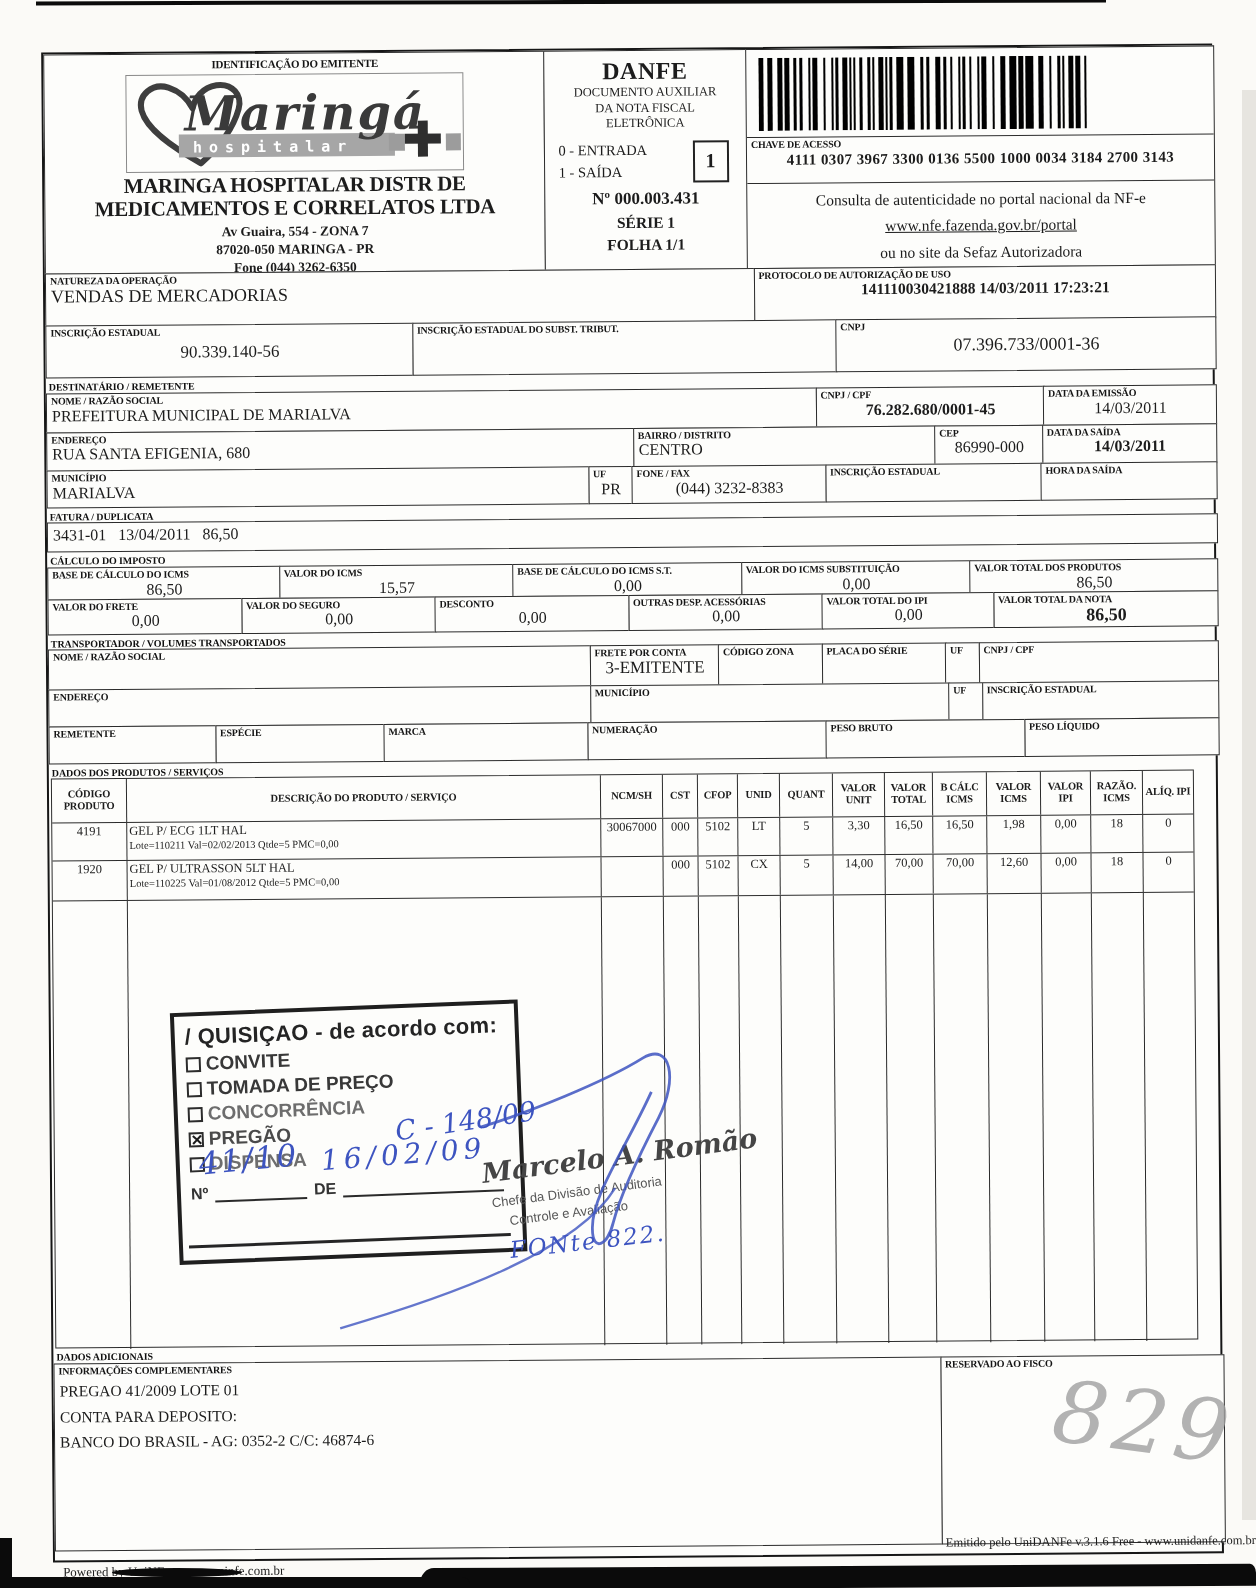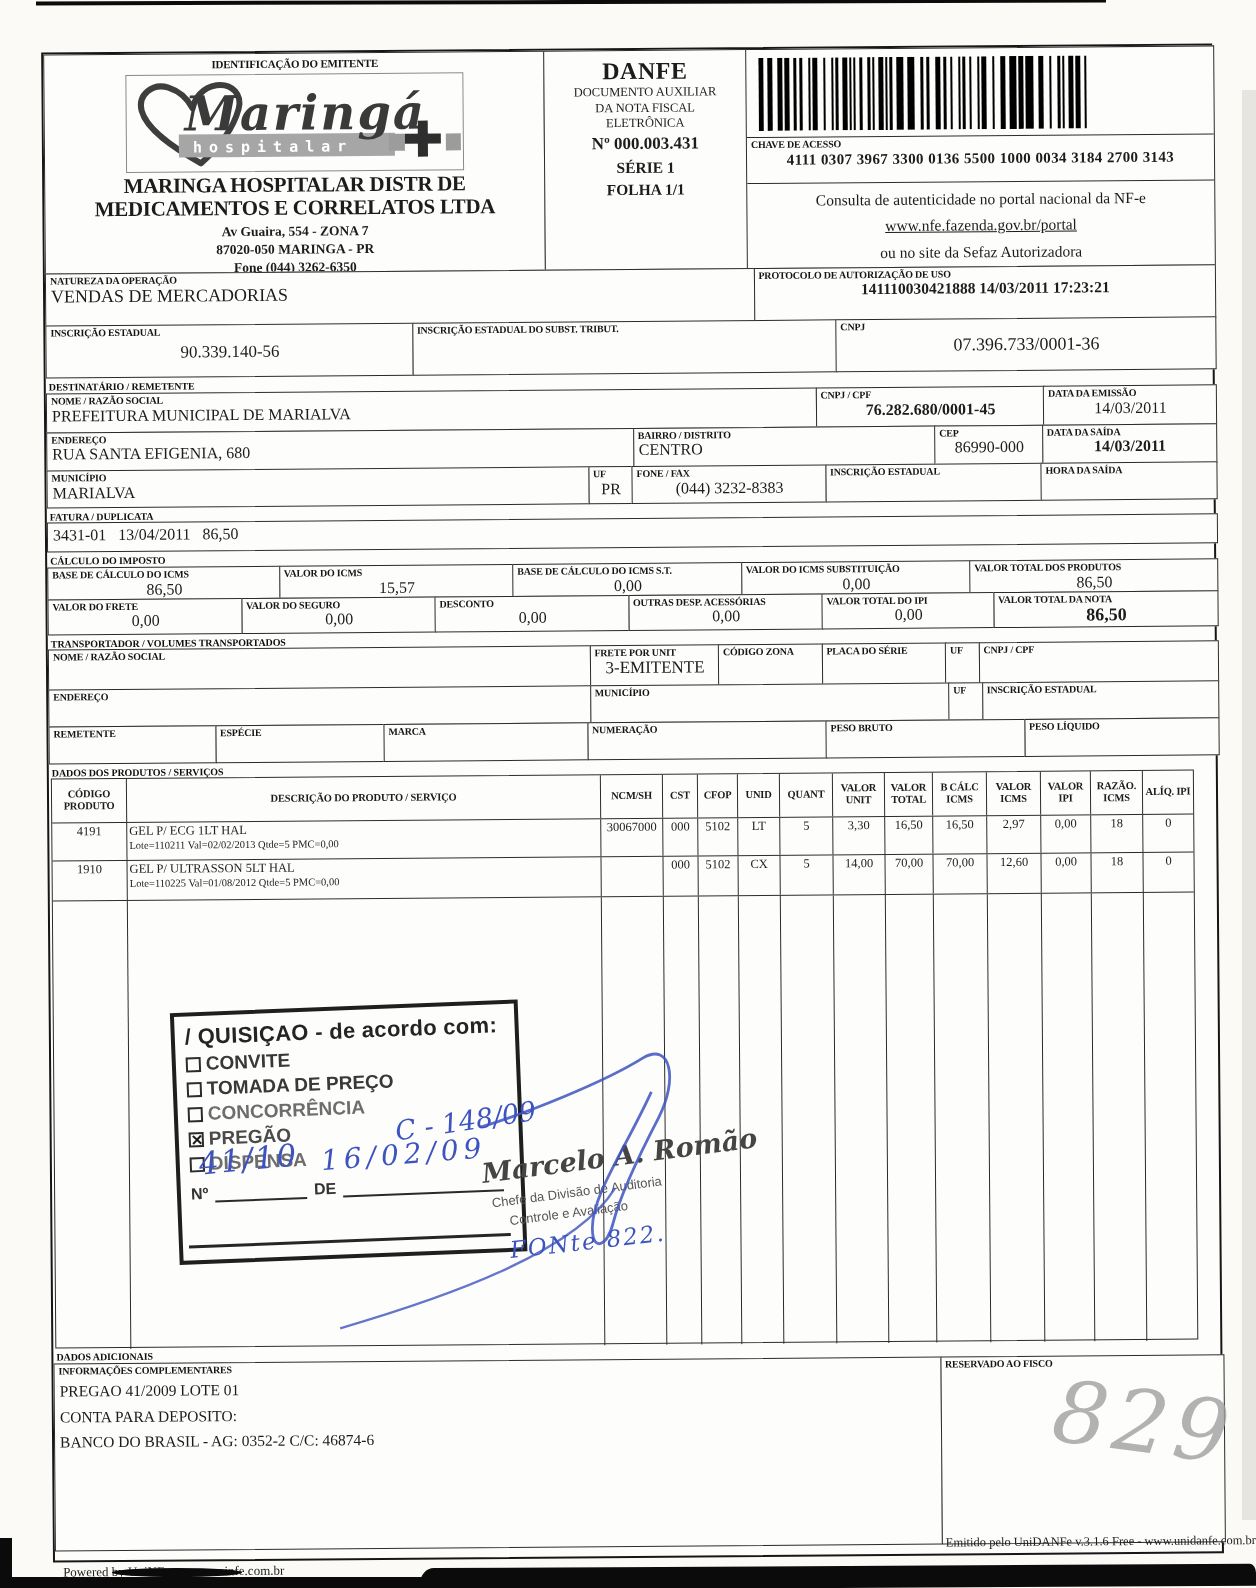--- a/index.html
+++ b/index.html
@@ -102,20 +102,27 @@
         <div class="addr" style="margin-top:2px">Av Guaira, 554 - ZONA 7</div>
         <div class="addr">87020-050 MARINGA - PR</div>
         <div class="addr">Fone (044) 3262-6350</div>
       </div>
 
       <div class="cell danfebox" style="width:204px">
         <div class="danfetitle">DANFE</div>
         <div class="danfesub">DOCUMENTO AUXILIAR</div>
         <div class="danfesub">DA NOTA FISCAL</div>
         <div class="danfesub">ELETRÔNICA</div>
+        <div class="es-row">
+          <div class="es-lines">
+            <div>0 - ENTRADA</div>
+            <div>1 - SAÍDA</div>
+          </div>
+          <div class="tipobox">1</div>
+        </div>
         <div class="nserie">Nº 000.003.431</div>
         <div class="nserie" style="font-size:15.5px">SÉRIE 1</div>
         <div class="nserie" style="font-size:15.5px">FOLHA 1/1</div>
       </div>
 
       <div class="cell rightcol" style="flex:1">
         <div class="bcbox">
           <div class="barcode">
                 <span style="display:inline-block;background:#000;flex:none;width:5px;margin-right:3.8px"></span>
                 <span style="display:inline-block;background:#000;flex:none;width:5px;margin-right:5.699999999999999px"></span>
@@ -314,21 +321,21 @@
       </div>
     </div>
 
     <div class="seclabel" style="height:14px">TRANSPORTADOR / VOLUMES TRANSPORTADOS</div>
     <div class="row" style="height:42px">
       <div class="cell" style="width:543px">
         <div class="fl">NOME / RAZÃO SOCIAL</div>
         <div class="fv"></div>
       </div>
       <div class="cell" style="width:130px">
-        <div class="fl">FRETE POR UNIT</div>
+        <div class="fl">FRETE POR CONTA</div>
         <div class="fv c" style="font-size:17px">3-EMITENTE</div>
       </div>
       <div class="cell" style="width:105px">
         <div class="fl">CÓDIGO ZONA</div>
         <div class="fv"></div>
       </div>
       <div class="cell" style="width:125px">
         <div class="fl">PLACA DO SÉRIE</div>
         <div class="fv"></div>
       </div>
@@ -412,28 +419,28 @@
           <div class="d2">Lote=110211 Val=02/02/2013 Qtde=5 PMC=0,00</div>
         </div>
         <div class="pcell">30067000</div>
         <div class="pcell">000</div>
         <div class="pcell">5102</div>
         <div class="pcell">LT</div>
         <div class="pcell">5</div>
         <div class="pcell">3,30</div>
         <div class="pcell">16,50</div>
         <div class="pcell">16,50</div>
-        <div class="pcell">2,97</div>
+        <div class="pcell">1,98</div>
         <div class="pcell">0,00</div>
         <div class="pcell">18</div>
         <div class="pcell">0</div>
       </div>
 
       <div class="prow pdata" style="height:40px">
-        <div class="pcell">1910</div>
+        <div class="pcell">1920</div>
         <div class="pcell desc">
           <div class="d1">GEL P/ ULTRASSON  5LT HAL</div>
           <div class="d2">Lote=110225 Val=01/08/2012 Qtde=5 PMC=0,00</div>
         </div>
         <div class="pcell"></div>
         <div class="pcell">000</div>
         <div class="pcell">5102</div>
         <div class="pcell">CX</div>
         <div class="pcell">5</div>
         <div class="pcell">14,00</div>

